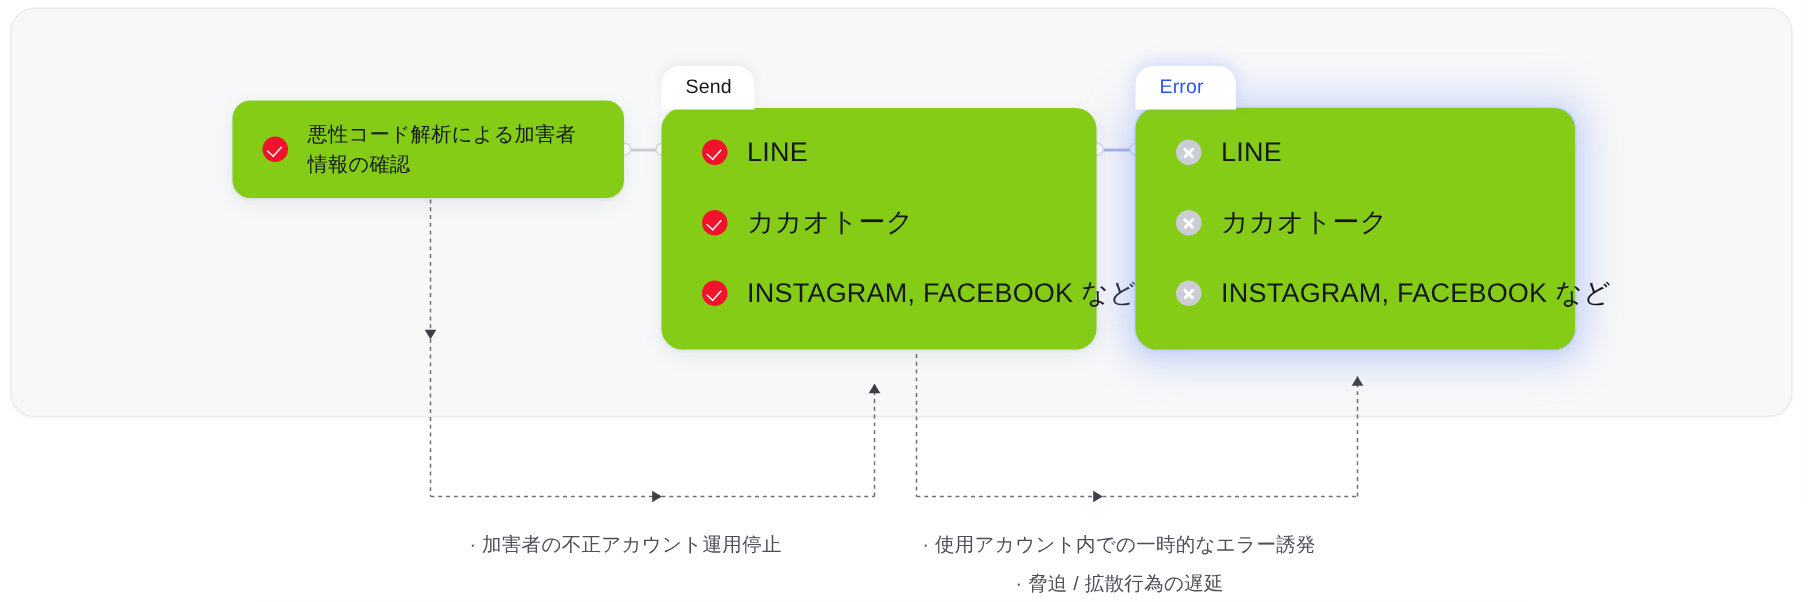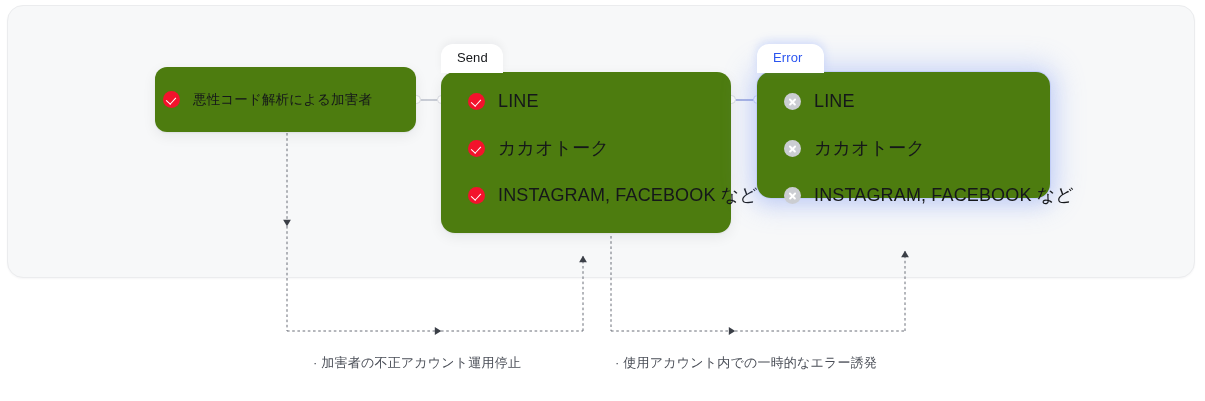--- a/index.html
+++ b/index.html
@@ -36,52 +36,52 @@
     position: absolute;
     left: 0; top: 0;
     width: 1205px;
     height: 401px;
     pointer-events: none;
   }
 
   
   .card {
     position: absolute;
-    background: #4d7c0f;
+    background: #84cc16;
     border-radius: 14px;
     box-shadow: 0 1px 2px rgba(16,24,40,.06), 0 4px 14px rgba(16,24,40,.07);
   }
 
   .card-note {
     left: 155px;
     top: 67px;
     width: 261px;
     height: 65px;
     border-radius: 12px;
     display: flex;
     align-items: center;
-    padding-left: 8px;
+    padding-left: 20px;
   }
 
   .card-tabbed {
     border-radius: 14px;
   }
 
   .card-send {
     left: 441px;
     top: 72px;
     width: 290px;
     height: 161px;
   }
 
   .card-error {
     left: 757px;
     top: 72px;
     width: 293px;
-    height: 126px;
+    height: 161px;
     box-shadow:
       0 0 0 1px rgba(180,195,250,.55),
       0 0 26px 10px rgba(140,165,250,.30),
       0 4px 18px rgba(80,110,230,.18);
   }
 
   
   .tab {
     position: absolute;
     height: 29px;
@@ -246,20 +246,21 @@
   <div class="port port-note-right"></div>
   <div class="port port-send-left"></div>
   <div class="port-link link-b"></div>
   <div class="port port-send-right"></div>
   <div class="port port-error-left"></div>
 
   <div class="card card-note">
     <div class="ico ico-check"></div>
     <div class="note-text">
       <div>悪性コード解析による加害者</div>
+      <div>情報の確認</div>
     </div>
   </div>
 
   <div class="card card-tabbed card-send">
     <div class="tab tab-send">
       <span>Send</span>
     </div>
     <div class="rows">
       <div class="row">
         <span class="ico ico-check"></span>
@@ -291,14 +292,15 @@
       </div>
       <div class="row">
         <span class="ico ico-x"></span>
         <span class="row-label">INSTAGRAM, FACEBOOK など</span>
       </div>
     </div>
   </div>
 
   <div class="caption cap-right1">· 使用アカウント内での一時的なエラー誘発</div>
   <div class="caption cap-left">· 加害者の不正アカウント運用停止</div>
+  <div class="caption cap-right2">· 脅迫 / 拡散行為の遅延</div>
 
 </div>
 
 </body></html>

